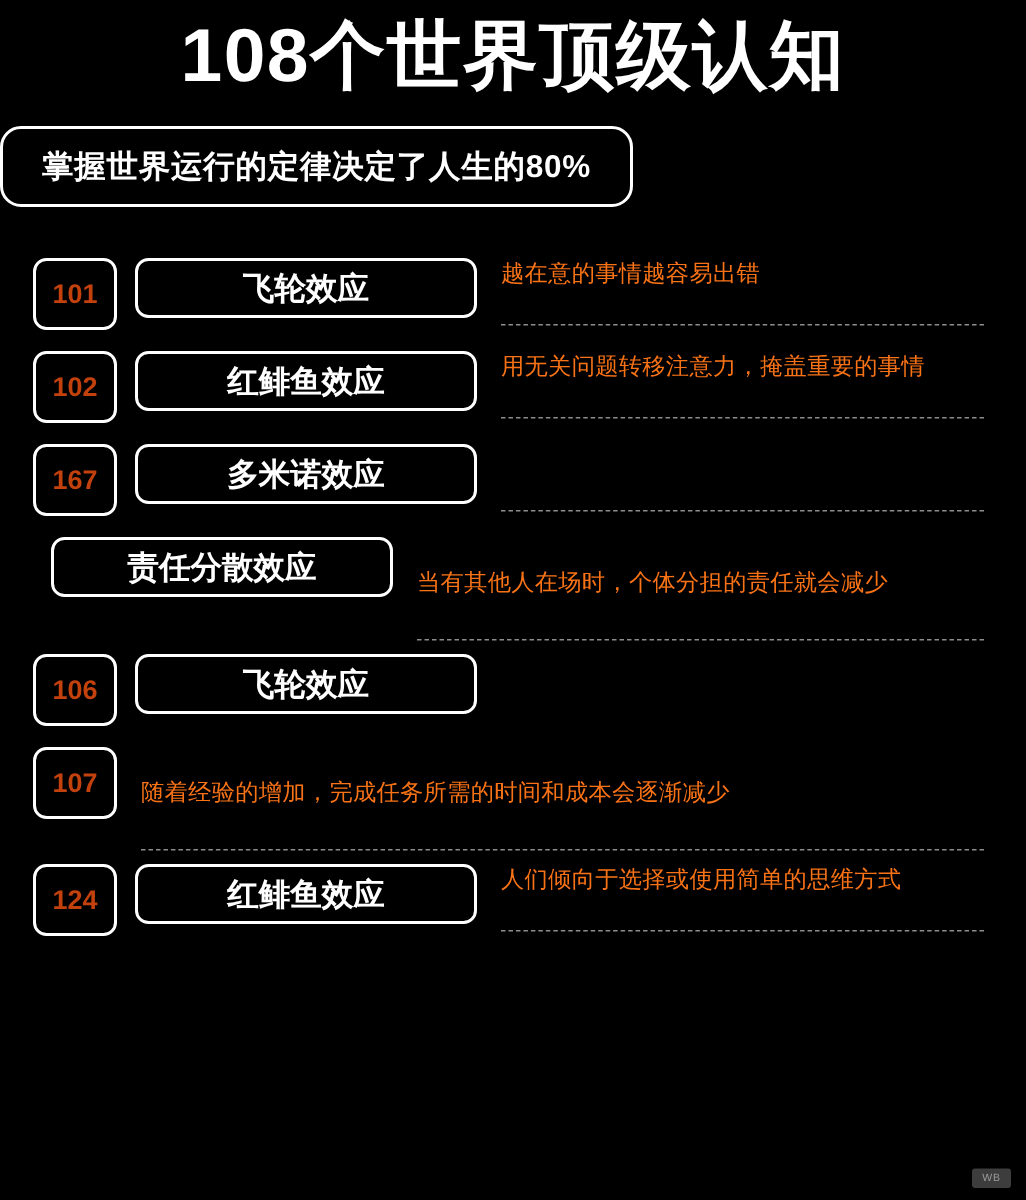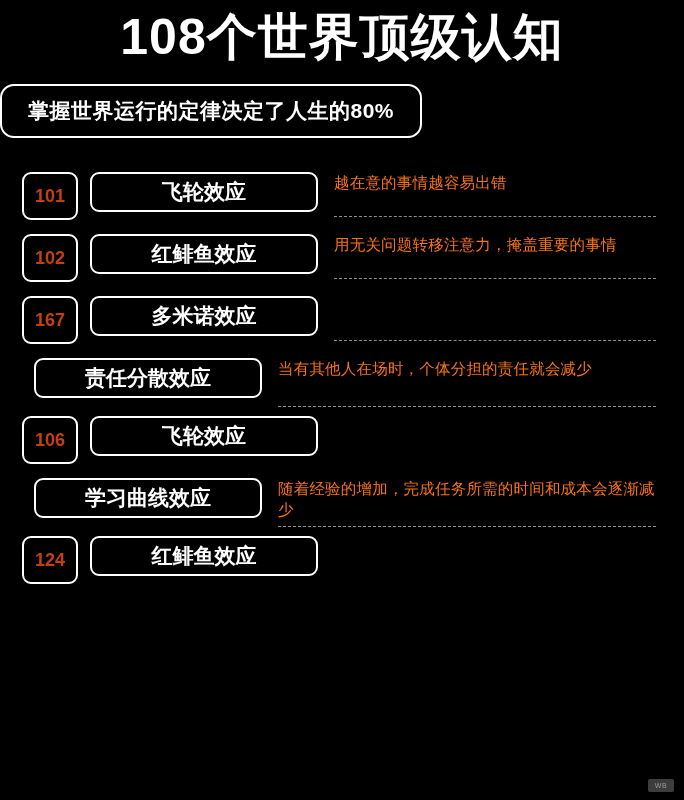--- a/index.html
+++ b/index.html
@@ -105,20 +105,21 @@
   .desc-rule {
     position: absolute;
     left: 0;
     right: 6px;
     bottom: -5px;
     border-top: 1.5px dashed #8d8d8d;
     height: 0;
   }
   .row.tall .desc-cell {
     height: 44px;
+    margin-top: 20px;
   }
   .footer-logo {
     position: absolute;
     right: 10px;
     bottom: 8px;
     width: 26px;
     height: 13px;
     background: #3d3d3d;
     border-radius: 2px;
     display: flex;
@@ -176,29 +177,33 @@
         <div class="desc-rule"></div>
       </div>
     </div>
 
     <div class="row tall">
       <div class="num-box">106</div>
       <div class="name-box">飞轮效应</div>
     </div>
 
     <div class="row tall">
-      <div class="name-box">学习曲线效应</div>
+      <div class="num-box">107</div>
       <div class="desc-cell">
         <div class="desc-text">随着经验的增加，完成任务所需的时间和成本会逐渐减少</div>
         <div class="desc-rule"></div>
       </div>
     </div>
 
     <div class="row">
       <div class="num-box">124</div>
       <div class="name-box">红鲱鱼效应</div>
+      <div class="desc-cell">
+        <div class="desc-text">人们倾向于选择或使用简单的思维方式</div>
+        <div class="desc-rule"></div>
+      </div>
     </div>
 
   </div>
 
   <div class="footer-logo">WB</div>
 
 </div>
 
 </body></html>

